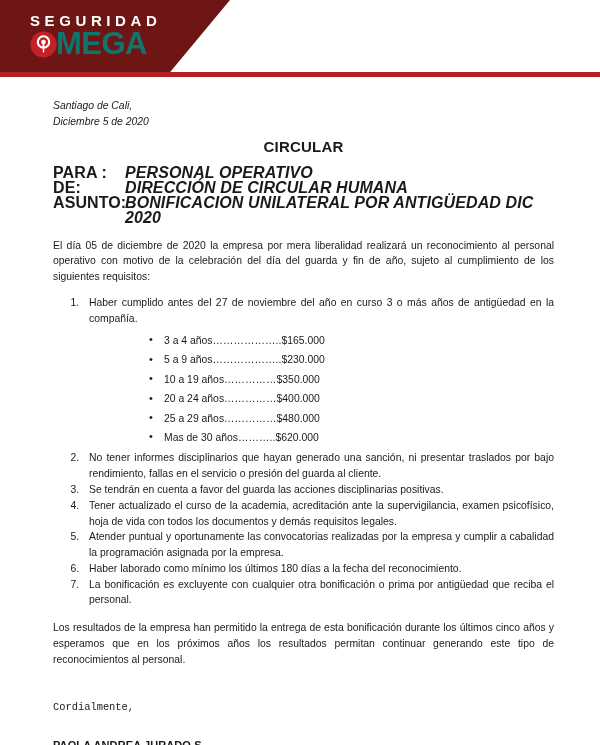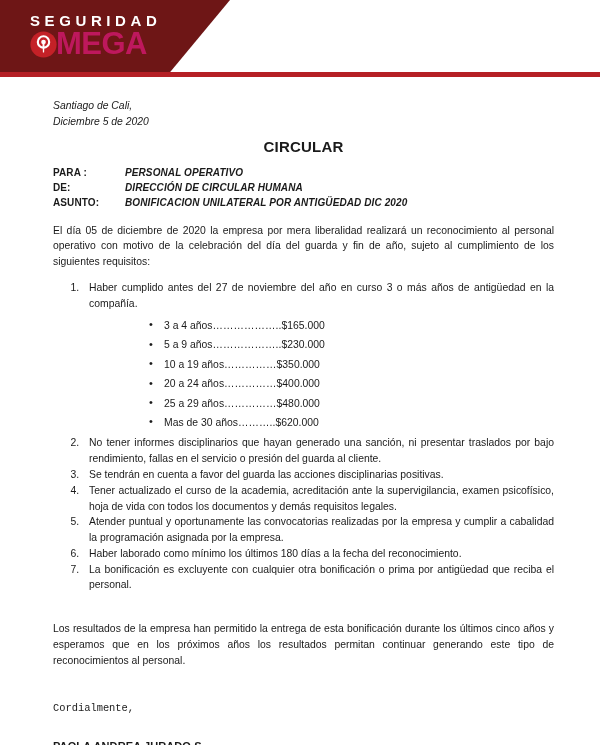--- a/index.html
+++ b/index.html
@@ -59,21 +59,21 @@
     margin-top: 1px;
   }
   .pin-icon {
     width: 27px;
     height: 27px;
     display: block;
   }
   .logo-word {
     font-size: 31px;
     font-weight: bold;
-    color: #be185d;
+    color: #0f766e;
     letter-spacing: -0.5px;
     line-height: 30px;
     margin-left: -1px;
     font-family: "Liberation Sans", sans-serif;
   }
 
   
   .doc {
     padding: 18px 46px 0 53px;
     font-size: 10.4px;
@@ -91,41 +91,41 @@
     letter-spacing: 0.2px;
   }
 
   
   .addr {
     margin-top: 10px;
   }
   .addr-row {
     display: flex;
     font-weight: bold;
-    font-size: 10px;
+    font-size: 16px;
     line-height: 15px;
     letter-spacing: 0.1px;
   }
   .addr-label {
     width: 72px;
     flex: 0 0 72px;
   }
   .addr-value {
     flex: 1;
     font-style: italic;
   }
 
   
   .para {
     text-align: justify;
     margin-top: 13px;
     line-height: 15.8px;
   }
   .para.closing {
-    margin-top: 28px;
+    margin-top: 12px;
   }
   .cordially {
     margin-top: 32px;
     font-family: Liberation Mono, monospace;
   }
 
   
   ol.reqs {
     margin: 3px 0 0 0;
     padding-left: 29px;

